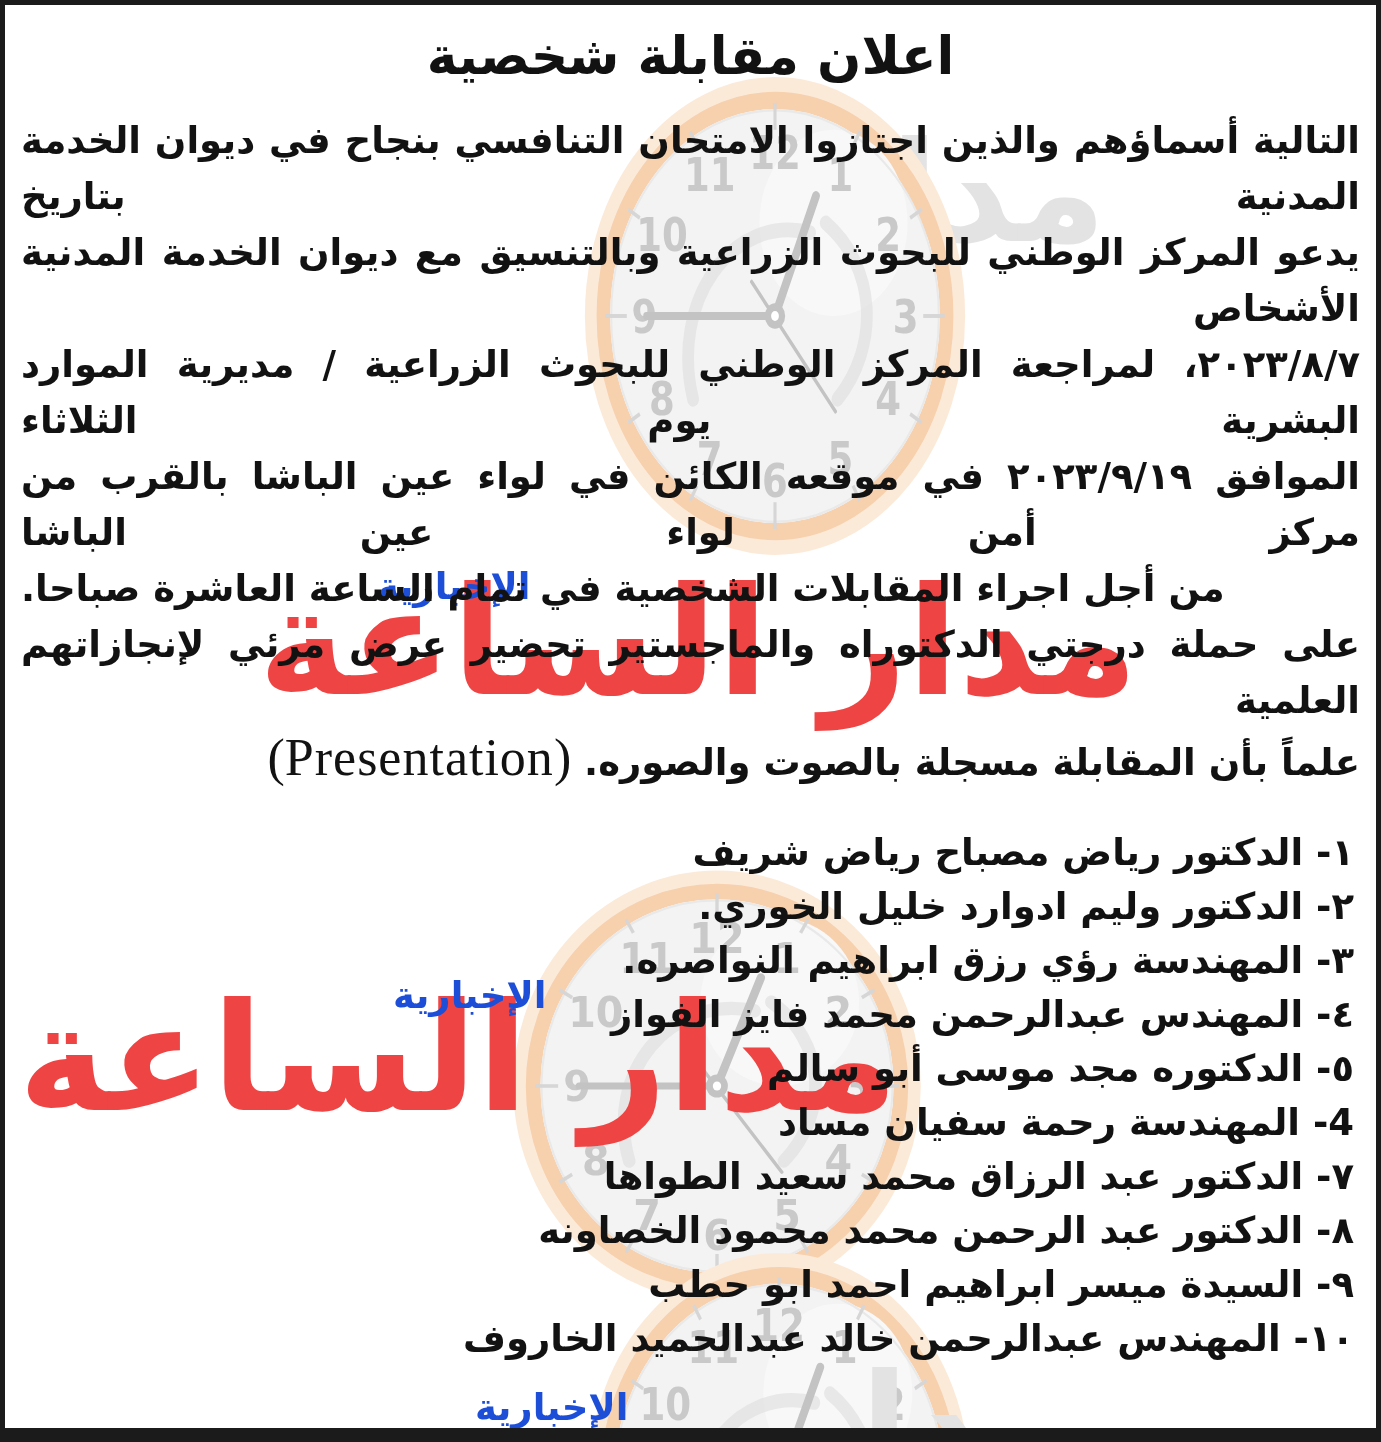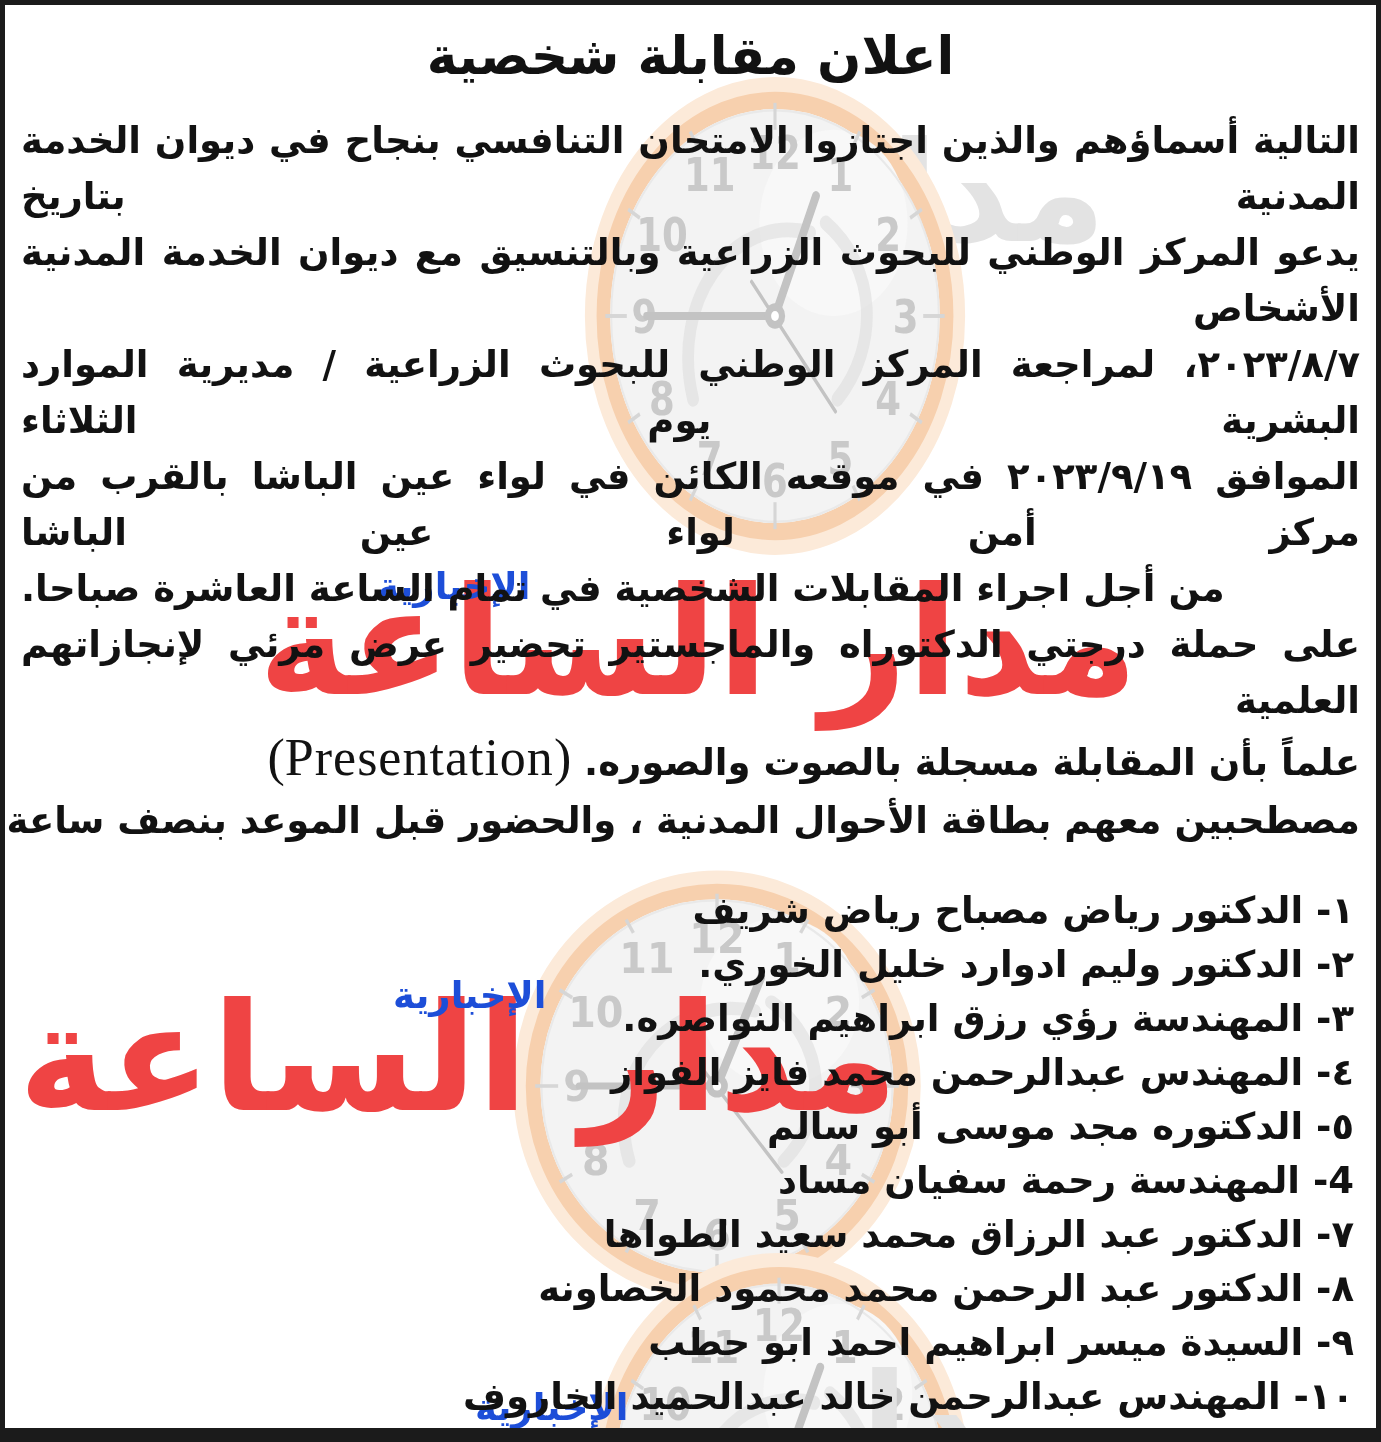--- a/index.html
+++ b/index.html
@@ -230,21 +230,20 @@
       <div class="line just">الموافق ٢٠٢٣/٩/١٩ في موقعه الكائن في لواء عين الباشا بالقرب من مركز أمن لواء عين الباشا</div>
       <div class="line end">من أجل اجراء المقابلات الشخصية في تمام الساعة العاشرة صباحا.</div>
     </div>
 
     <div class="para p2">
       <div class="line just">على حملة درجتي الدكتوراه والماجستير تحضير عرض مرئي لإنجازاتهم العلمية</div>
       <div class="line mixed"><span class="ar">علماً بأن المقابلة مسجلة بالصوت والصوره.</span>
         <span class="latin">(Presentation)</span></div>
     </div>
 
-    <div class="line p3line">مصطحبين معهم بطاقة الأحوال المدنية ، والحضور قبل الموعد بنصف ساعة</div>
 
     <ol class="names">
       <li>١- الدكتور رياض مصباح رياض شريف</li>
       <li>٢- الدكتور وليم ادوارد خليل الخوري.</li>
       <li>٣- المهندسة رؤي رزق ابراهيم النواصره.</li>
       <li>٤- المهندس عبدالرحمن محمد فايز الفواز</li>
       <li>٥- الدكتوره مجد موسى أبو سالم</li>
       <li>4- المهندسة رحمة سفيان مساد</li>
       <li>٧- الدكتور عبد الرزاق محمد سعيد الطواها</li>
       <li>٨- الدكتور عبد الرحمن محمد محمود الخصاونه</li>

